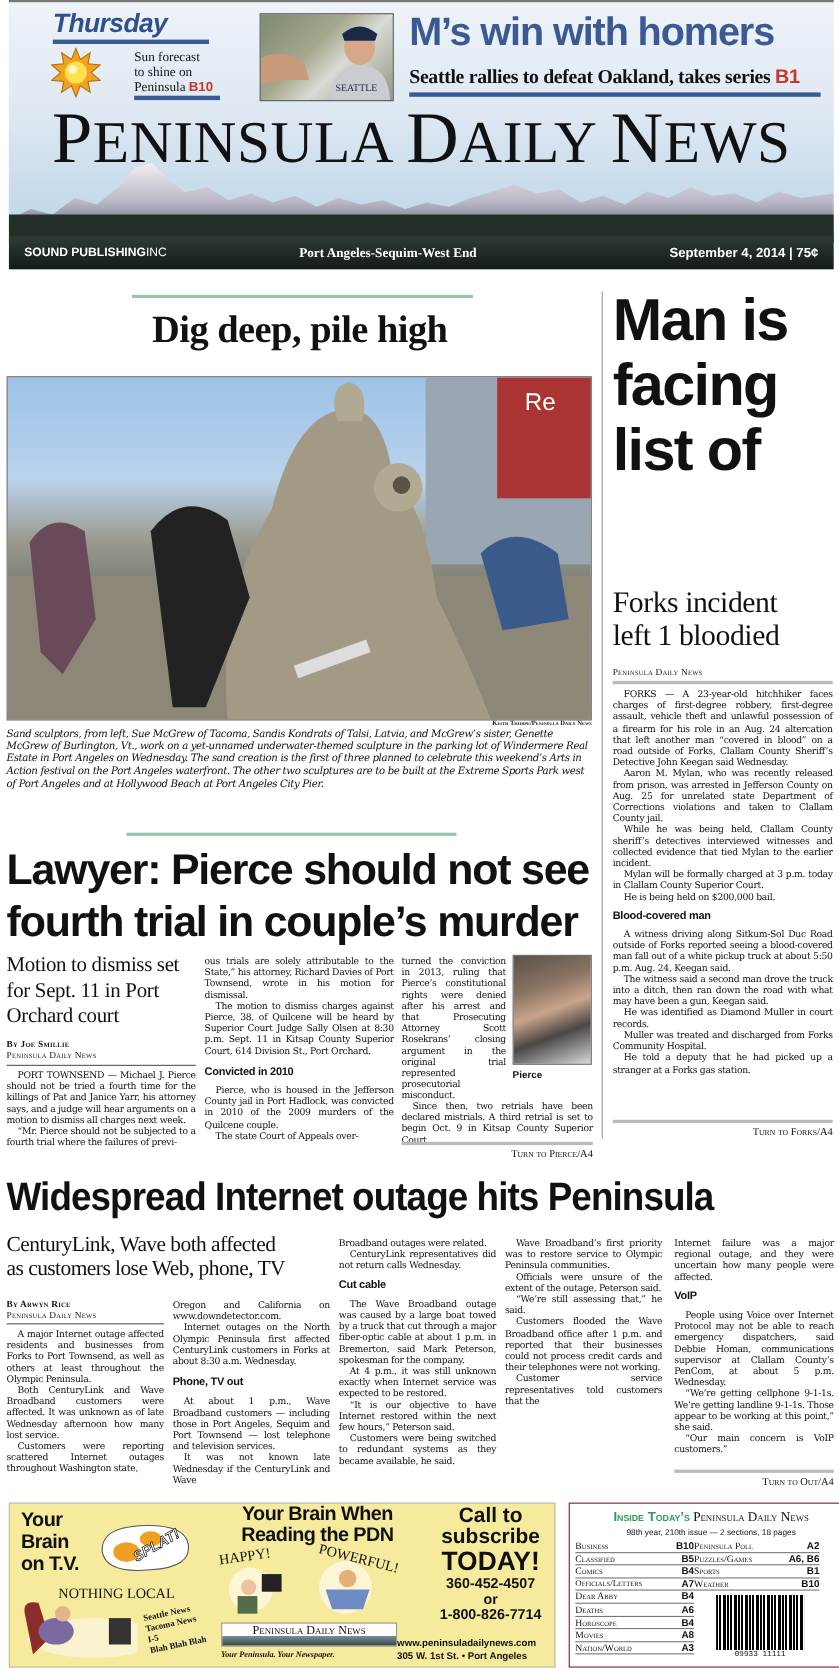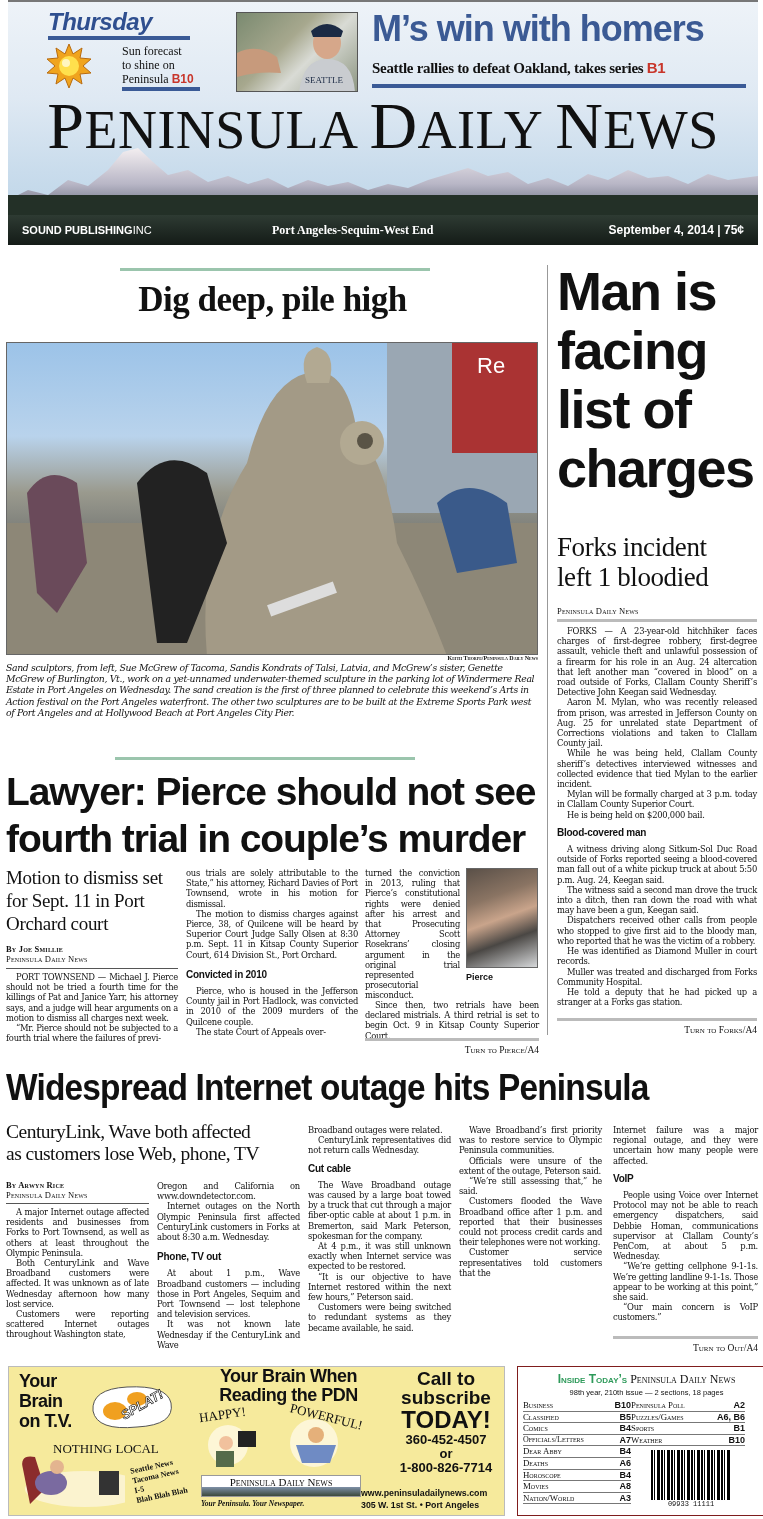--- a/index.html
+++ b/index.html
@@ -17,21 +17,21 @@
 .mtn{position:absolute;left:0;top:140px;width:750px;height:80px}
 .footer-bar{position:absolute;left:0;top:215px;width:750px;height:30px;background:linear-gradient(#2e3b33,#141b17)}
 .dark-ground{position:absolute;left:0;top:195px;width:750px;height:25px;background:#233027}
 .thursday{left:40px;top:8px;font-family:"Liberation Sans",sans-serif;font-weight:bold;font-style:italic;font-size:24px;color:#2f4f8f;letter-spacing:-0.5px}
 .bar-blue{position:absolute;height:4px;background:#3a5a96}
 .sun{left:38px;top:43px;width:46px;height:46px}
 .fc-text{left:114px;top:44px;font-family:"Liberation Serif",serif;font-size:12px;line-height:14px;color:#111}
 .red{color:#c8352a;font-family:"Liberation Sans",sans-serif;font-weight:bold}
 .photo-box{left:228px;top:12px;width:122px;height:80px;background:linear-gradient(135deg,#7a8a70 0%,#a7a88e 40%,#d9dbd5 60%,#8e9783 100%);border:1px solid #555;overflow:hidden}
 .mhead{left:364px;top:10px;font-family:"Liberation Sans",sans-serif;font-weight:bold;font-size:36px;color:#3b5a94;letter-spacing:-1px;line-height:38px}
-.msub{left:364px;top:59px;font-family:"Liberation Serif",serif;font-size:15px;font-weight:bold;color:#111;letter-spacing:-0.3px}
+.msub{left:364px;top:59px;font-family:"Liberation Serif",serif;font-size:18px;font-weight:bold;color:#111;letter-spacing:-0.3px}
 .title{left:0;top:96px;width:750px;text-align:center;font-family:"Liberation Serif",serif;font-size:54px;line-height:60px;color:#111;letter-spacing:0.5px}
 .title .big{font-size:66px}
 .foot-l{left:14px;top:224px;font-family:"Liberation Sans",sans-serif;font-weight:bold;font-size:11px;color:#fff}
 .foot-l span{font-weight:normal}
 .foot-c{left:264px;top:223px;font-family:Liberation Serif, serif;font-weight:bold;font-size:12px;color:#fff}
 .foot-r{right:14px;top:223px;font-family:"Liberation Sans",sans-serif;font-weight:bold;font-size:12px;color:#fff}
 
 .green-rule{position:absolute;height:3px;background:#9bc5ad}
 .dig{left:0;top:280px;width:545px;text-align:center;font-family:"Liberation Serif",serif;font-weight:bold;font-size:35px;letter-spacing:-0.5px}
 .sand-photo{left:6px;top:342px;width:532px;height:313px;overflow:hidden;border:1px solid #666;
@@ -137,39 +137,37 @@
   </svg>
 </div>
 <div class="abs credit">Keith Thorpe/Peninsula Daily News</div>
 <div class="abs caption">Sand sculptors, from left, Sue McGrew of Tacoma, Sandis Kondrats of Talsi, Latvia, and McGrew’s sister, Genette McGrew of Burlington, Vt., work on a yet-unnamed underwater-themed sculpture in the parking lot of Windermere Real Estate in Port Angeles on Wednesday. The sand creation is the first of three planned to celebrate this weekend’s Arts in Action festival on the Port Angeles waterfront. The other two sculptures are to be built at the Extreme Sports Park west of Port Angeles and at Hollywood Beach at Port Angeles City Pier.</div>
 
 <div class="vdiv" style="left:547px;top:265px;height:770px"></div>
 <div class="abs man-head">
   <div>Man is</div>
   <div>facing</div>
   <div>list of</div>
-  <div>charges</div>
 </div>
 <div class="abs forks-sub">
   <div>Forks incident</div>
   <div>left 1 bloodied</div>
 </div>
 <div class="abs" style="left:557px;top:606px;width:200px">
   <div class="byline-small">Peninsula Daily News</div>
   <div class="grey-rule"></div>
   <div class="body-text">
     <p>FORKS — A 23-year-old hitchhiker faces charges of first-degree robbery, first-degree assault, vehicle theft and unlawful possession of a firearm for his role in an Aug. 24 altercation that left another man “covered in blood” on a road outside of Forks, Clallam County Sheriff’s Detective John Keegan said Wednesday.</p>
     <p>Aaron M. Mylan, who was recently released from prison, was arrested in Jefferson County on Aug. 25 for unrelated state Department of Corrections violations and taken to Clallam County jail.</p>
     <p>While he was being held, Clallam County sheriff’s detectives interviewed witnesses and collected evidence that tied Mylan to the earlier incident.</p>
     <p>Mylan will be formally charged at 3 p.m. today in Clallam County Superior Court.</p>
     <p>He is being held on $200,000 bail.</p>
     <div class="subhead">Blood-covered man</div>
     <p>A witness driving along Sitkum-Sol Duc Road outside of Forks reported seeing a blood-covered man fall out of a white pickup truck at about 5:50 p.m. Aug. 24, Keegan said.</p>
     <p>The witness said a second man drove the truck into a ditch, then ran down the road with what may have been a gun, Keegan said.</p>
-    <p>Dispatchers received other calls from people who stopped to give first aid to the bloody man, who reported that he was the victim of a robbery.</p>
     <p>He was identified as Diamond Muller in court records.</p>
     <p>Muller was treated and discharged from Forks Community Hospital.</p>
     <p>He told a deputy that he had picked up a stranger at a Forks gas station.</p>
   </div>
 </div>
 <div class="abs" style="left:557px;top:1015px;width:200px">
   <div class="grey-rule"></div>
   <div class="turn">Turn to Forks/A4</div>
 </div>
 

